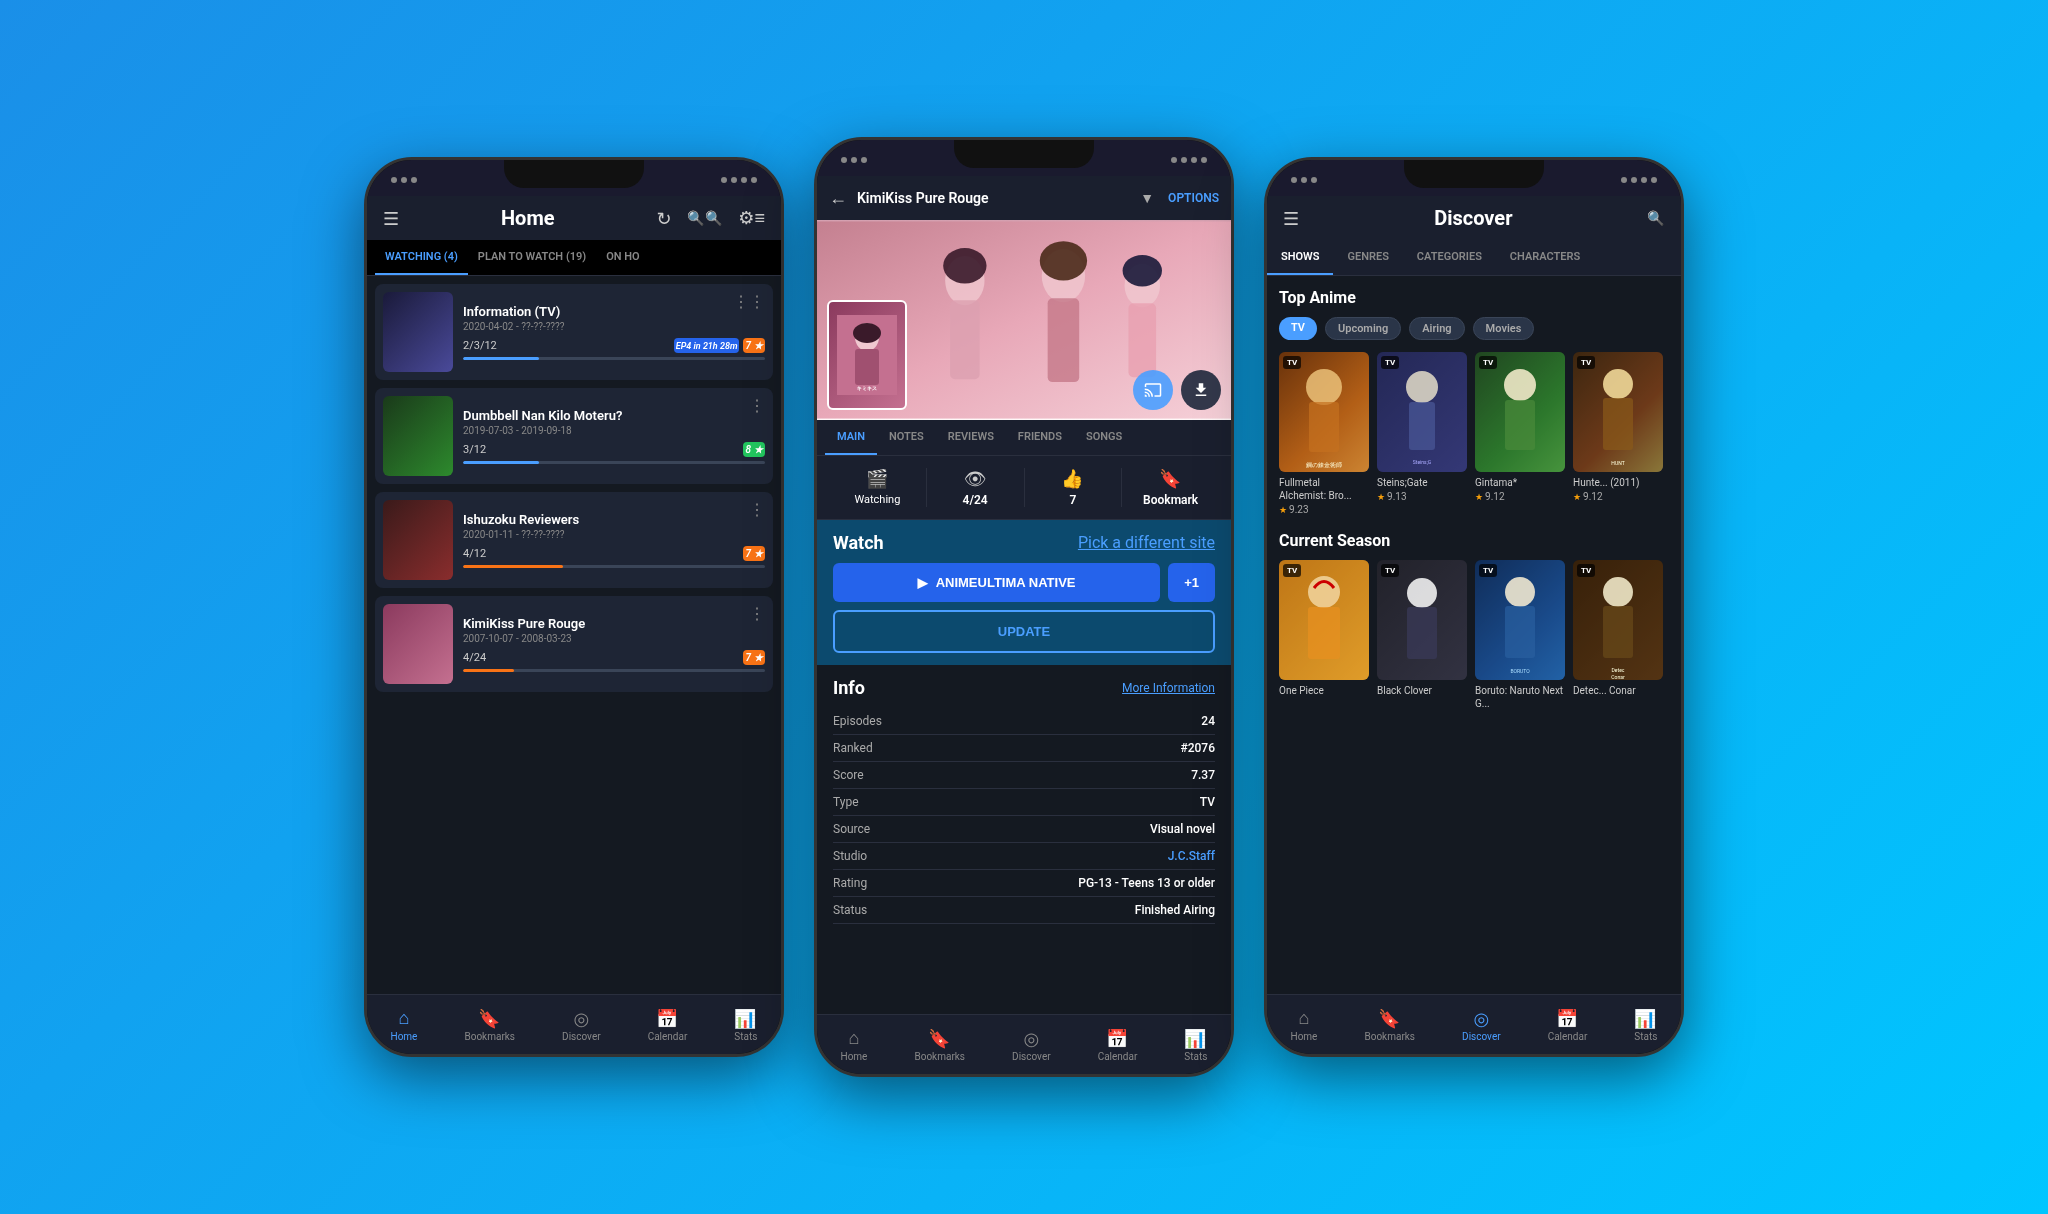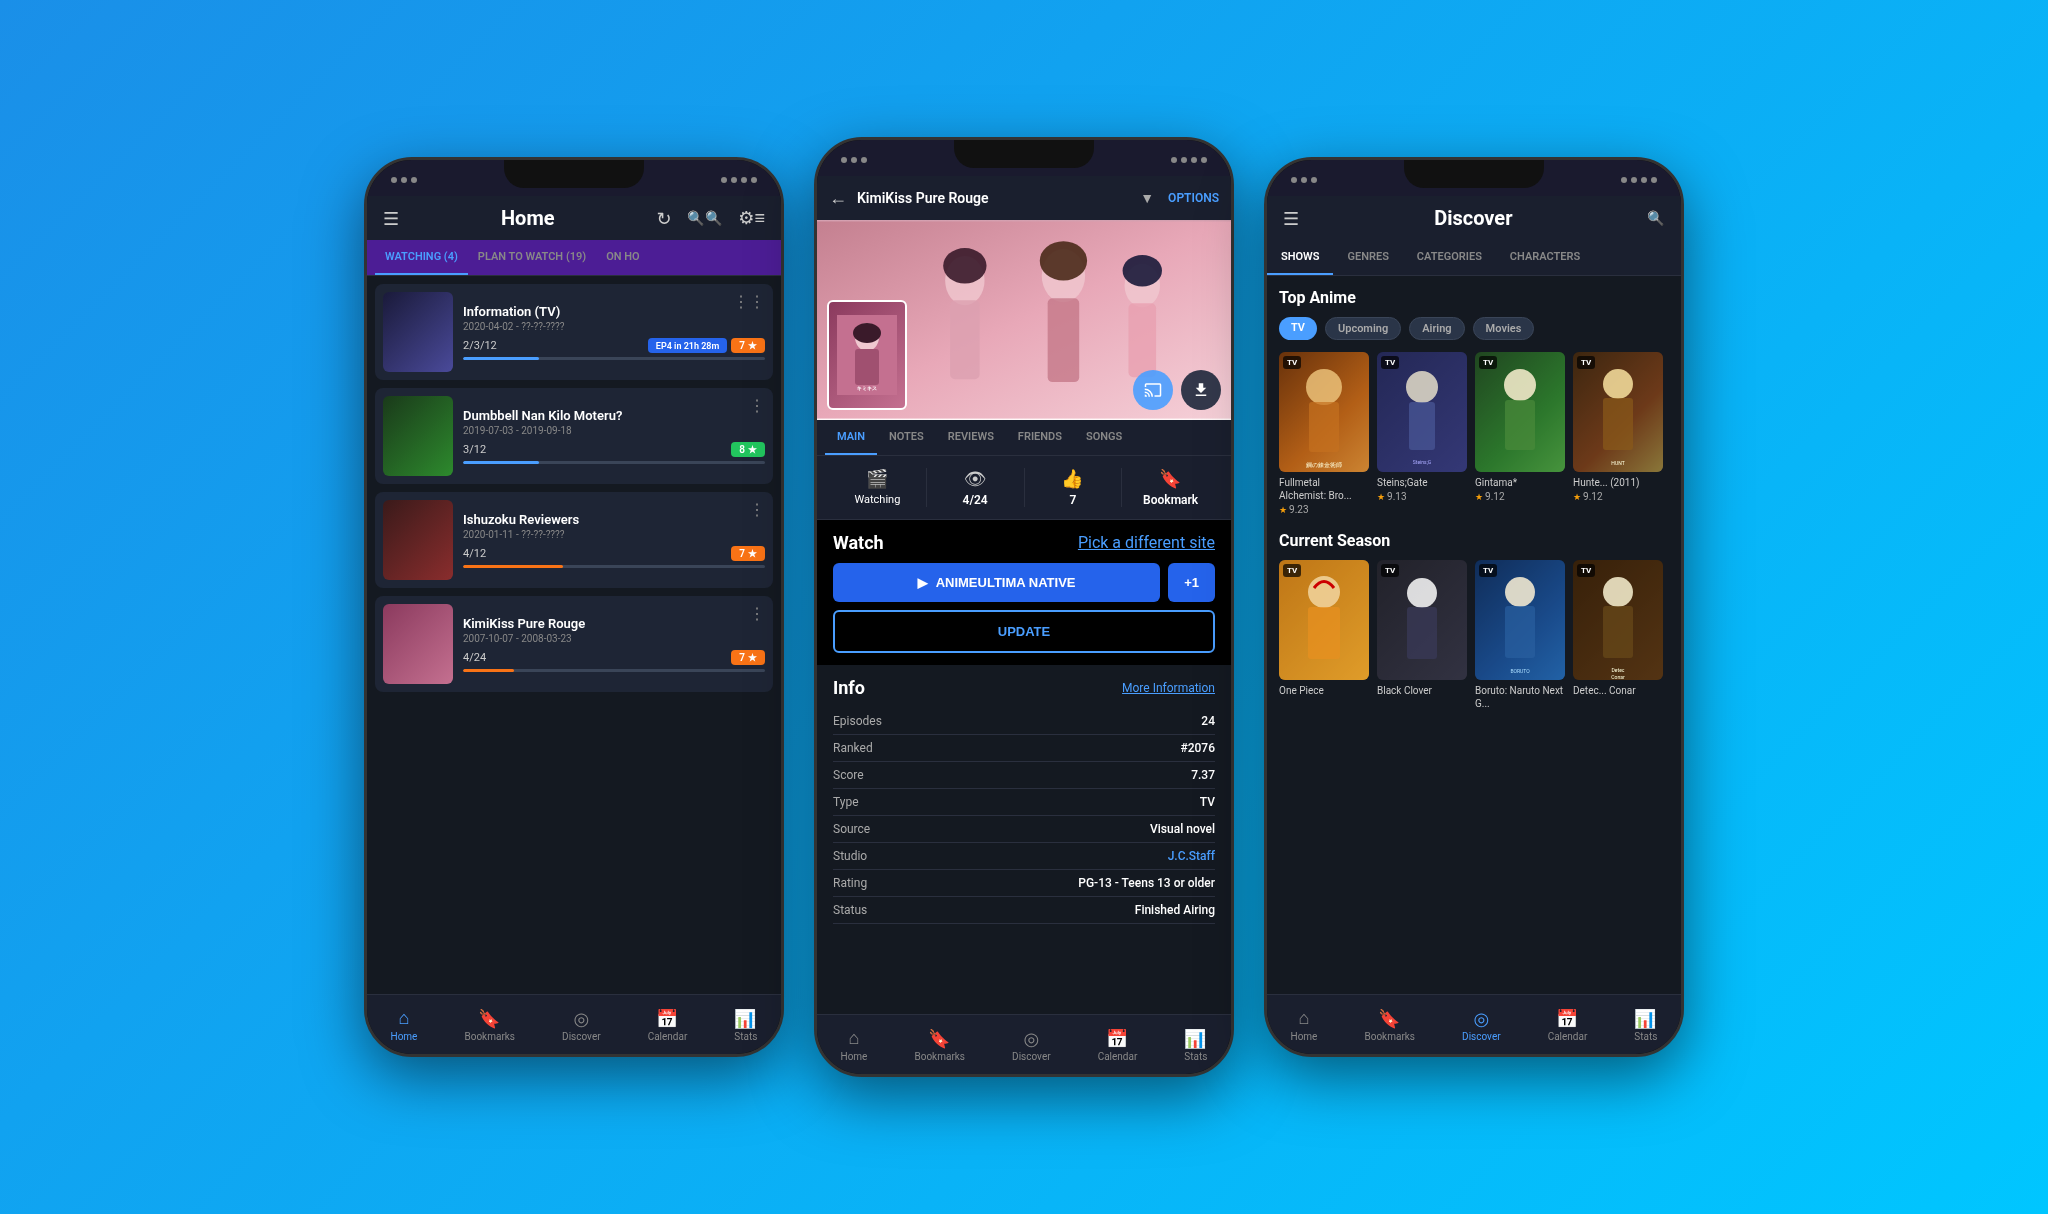--- a/index.html
+++ b/index.html
@@ -109,21 +109,21 @@
     }
     .header-icons {
       display: flex; gap: 16px; align-items: center;
     }
     .header-icon {
       font-size: 18px;
       color: #ccc;
       cursor: pointer;
     }
     .tabs-bar {
-      background: #4c1d95;
+      background: #000000;
       display: flex;
       border-bottom: 1px solid #2a2f3e;
       padding: 0 8px;
     }
     .tab-item {
       padding: 10px 10px;
       font-size: 11px;
       font-weight: 600;
       color: #888;
       cursor: pointer;
@@ -179,24 +179,25 @@
       margin-bottom: 4px;
     }
     .show-ep {
       font-size: 11px;
       color: #ccc;
     }
     .show-badge {
       display: flex;
       align-items: center;
       gap: 3px;
-      padding: 2px 8px;
+      padding: 2px 2px;
       border-radius: 4px;
       font-size: 10px;
       font-weight: 600;
+      font-style: italic;
     }
     .badge-ep {
       background: #2563eb;
       color: #fff;
       font-size: 9px;
     }
     .badge-score {
       background: #f97316;
       color: #fff;
     }
@@ -334,21 +335,21 @@
     .stat-icon { font-size: 18px; color: #ccc; }
     .stat-value { font-size: 12px; color: #fff; font-weight: 600; }
     .stat-label { font-size: 10px; color: #888; }
     .stat-divider {
       width: 1px;
       background: #2a2f3e;
       margin: 0 4px;
     }
     .detail-watch-section {
       padding: 12px 16px;
-      background: #000000;
+      background: #0c4a6e;
     }
     .watch-header {
       display: flex;
       justify-content: space-between;
       align-items: center;
       margin-bottom: 10px;
     }
     .watch-title {
       font-size: 18px;
       font-weight: 700;

